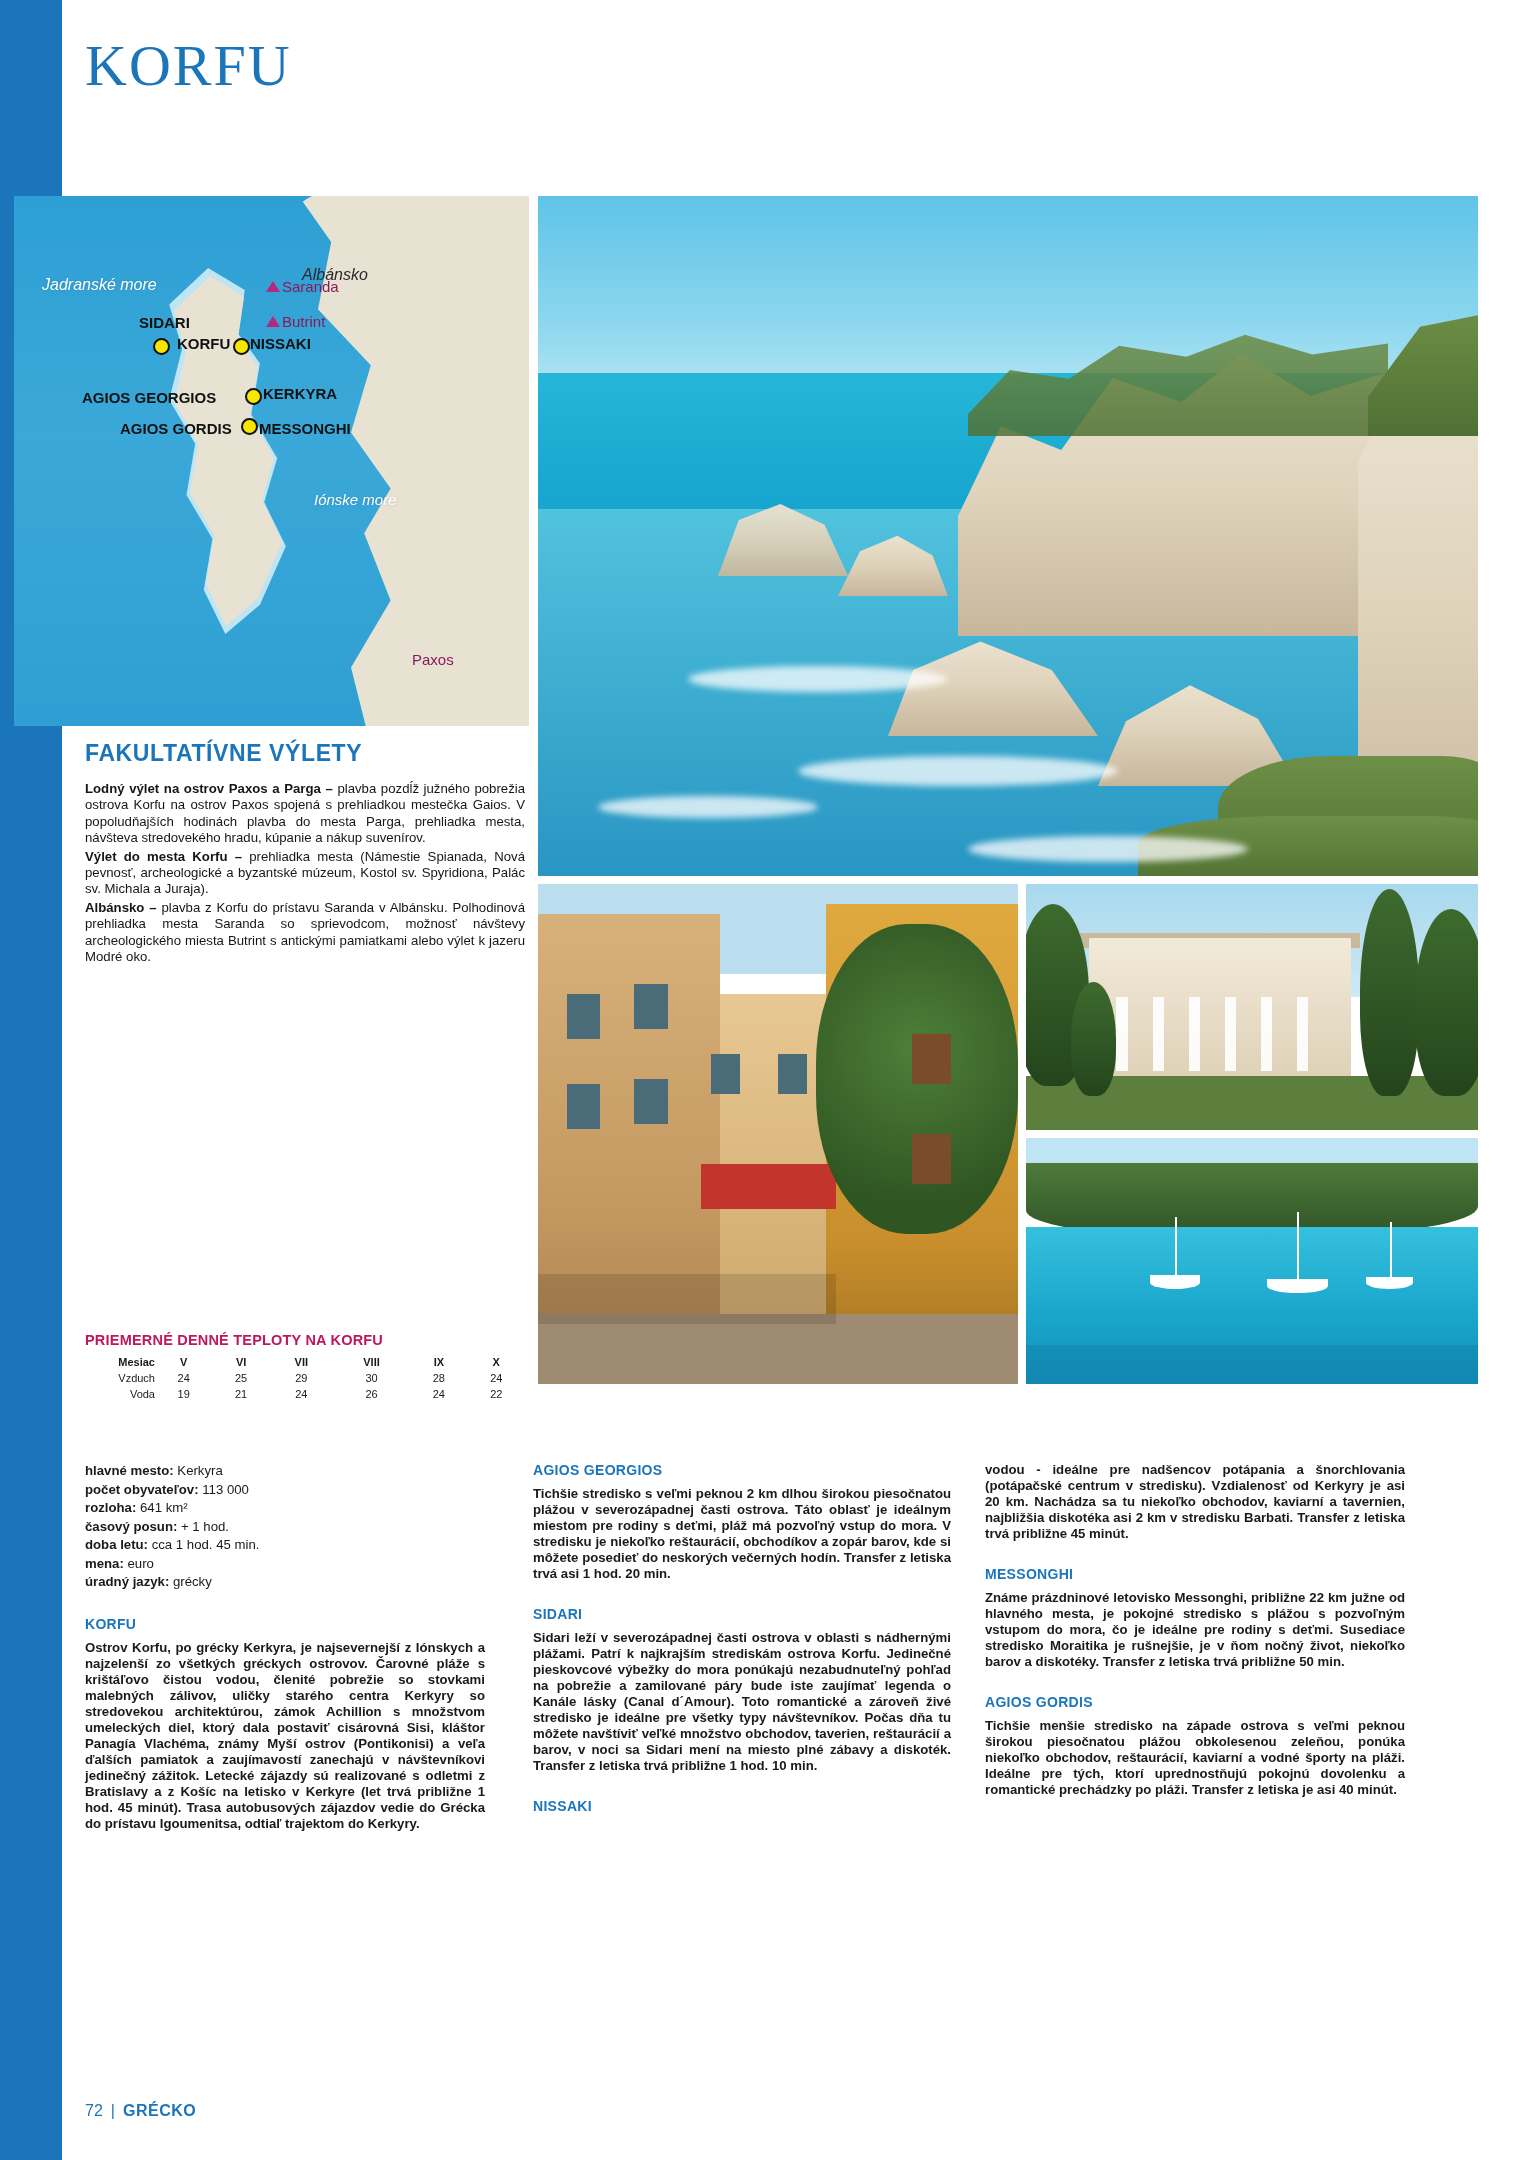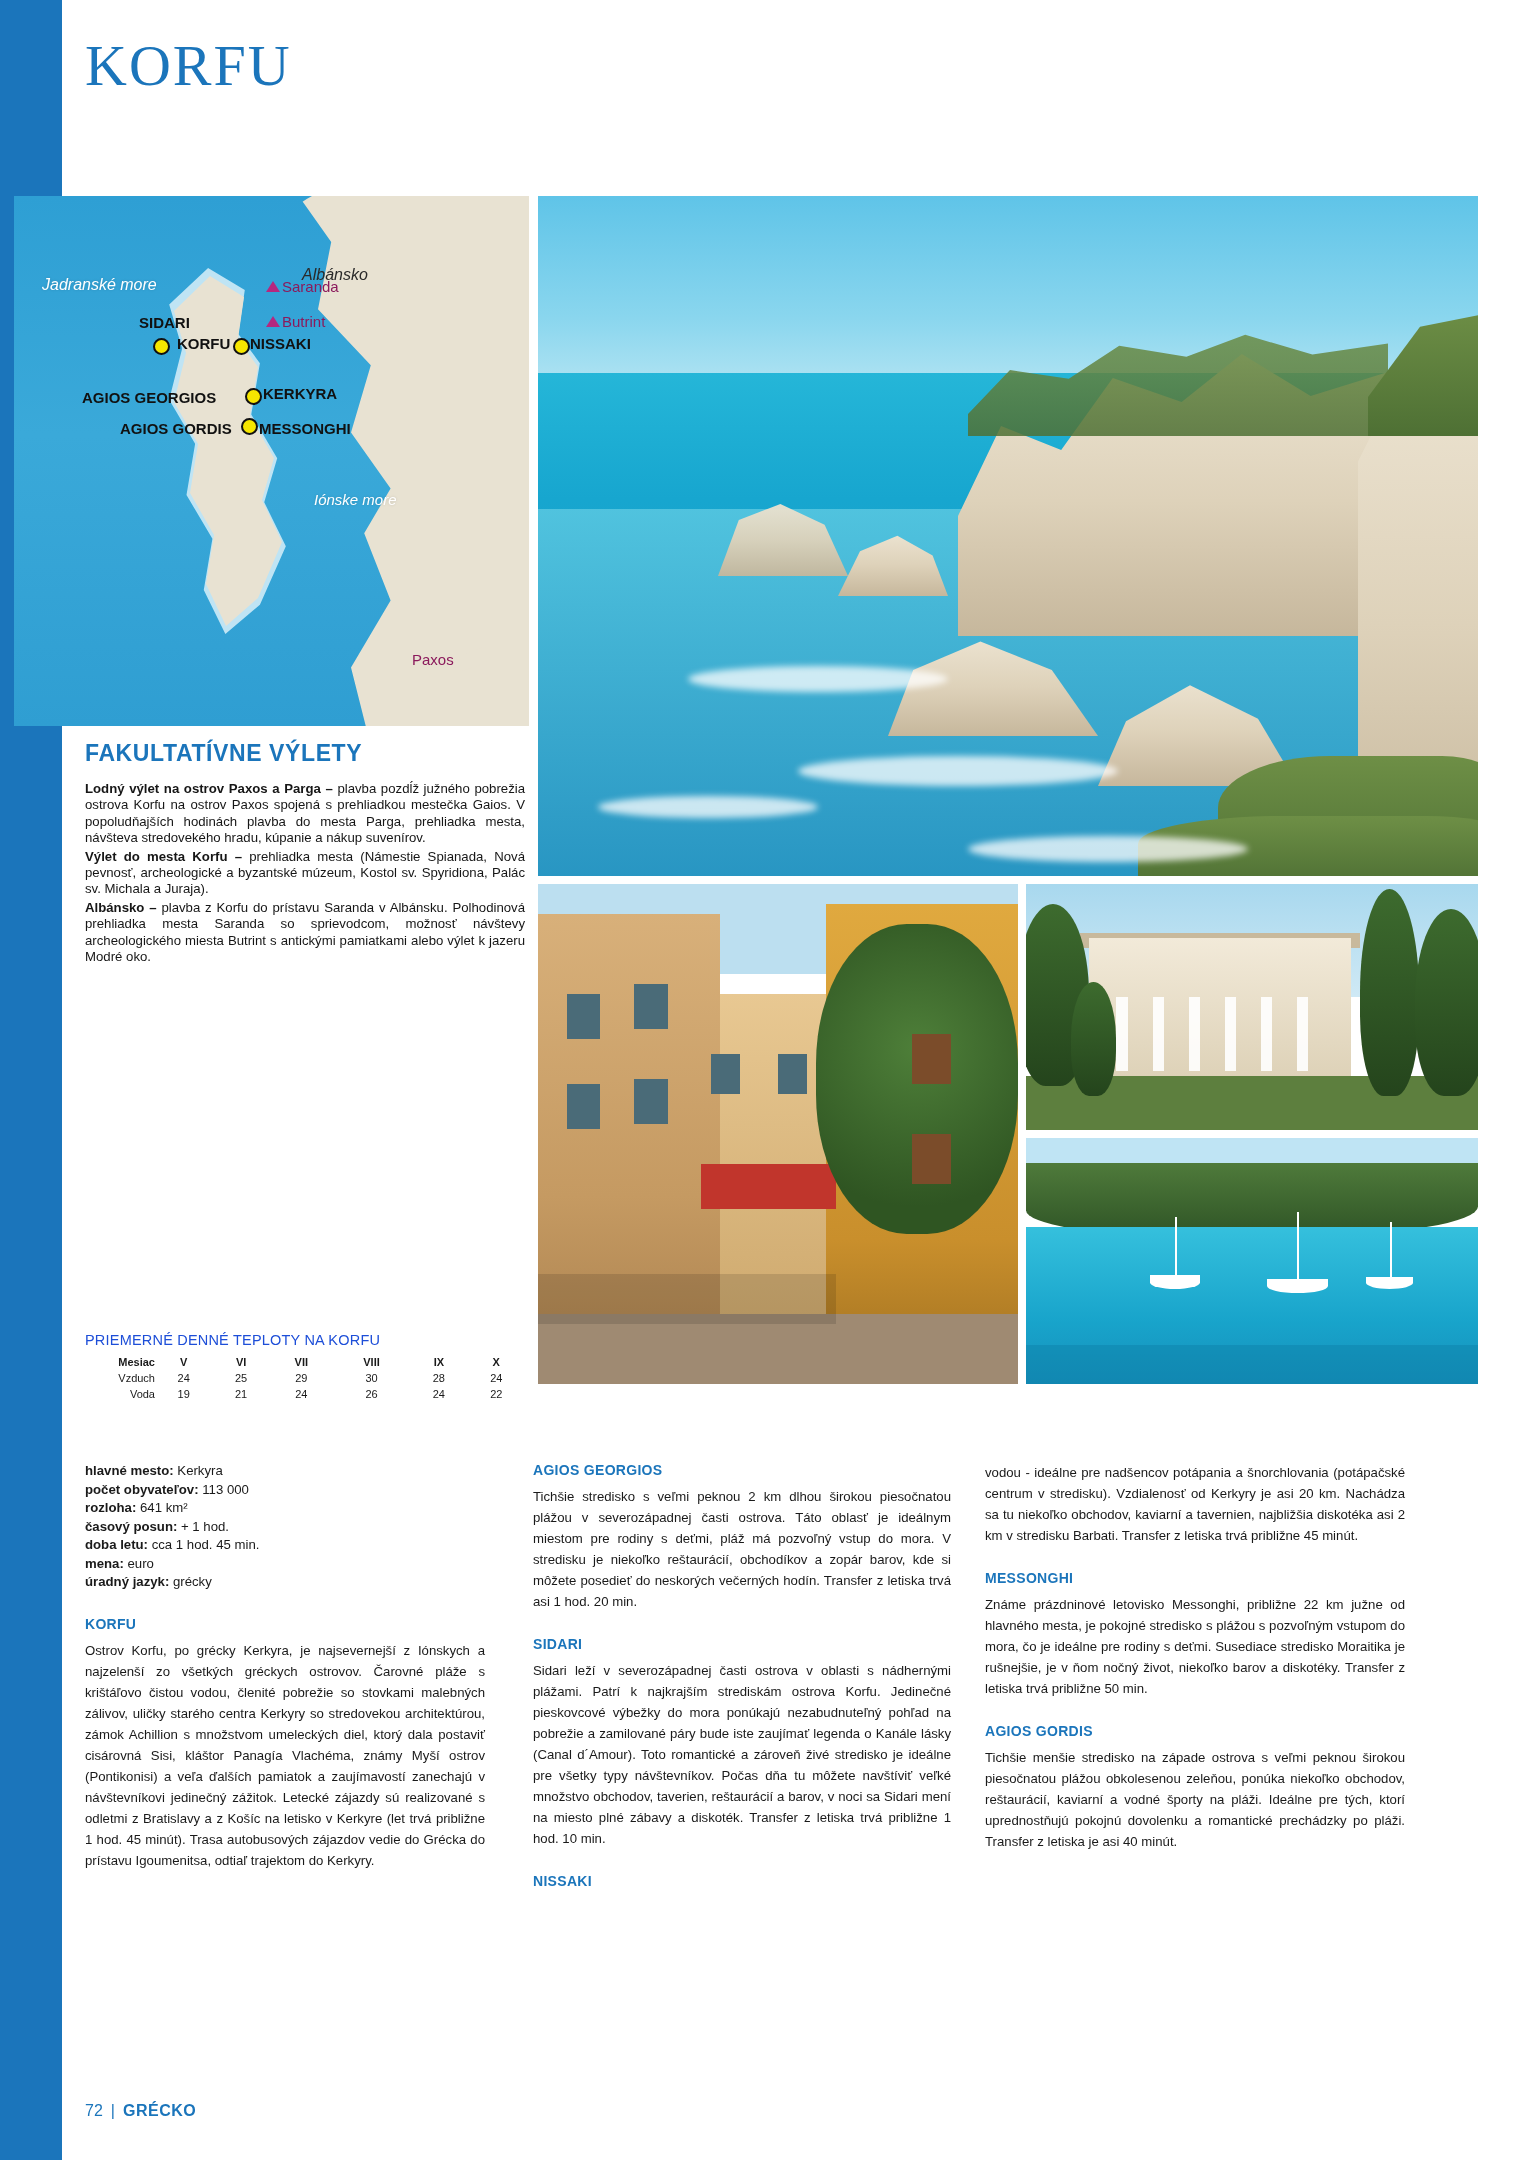--- a/index.html
+++ b/index.html
@@ -147,21 +147,21 @@
     color:#1b75bb; font-size:23px; letter-spacing:.6px; font-weight:bold;
   }
   .fak p {
     margin:0 0 2px 0; font-size:13.2px; line-height:16.4px; text-align:justify;
     color:#161616;
   }
   .fak b { font-weight:bold; }
 
   
   .temps { position:absolute; left:85px; top:1332px; width:440px; }
-  .temps h3 { margin:0 0 6px 0; color:#1d4ed8; font-size:14.5px; font-weight:normal; letter-spacing:.2px; }
+  .temps h3 { margin:0 0 6px 0; color:#be185d; font-size:14.5px; font-weight:bold; letter-spacing:.2px; }
   .temps table { width:100%; border-collapse:collapse; font-size:11px; }
   .temps th, .temps td { text-align:center; padding:2px 0; }
   .temps th:first-child, .temps td:first-child { text-align:right; width:70px; }
   .temps thead th { font-weight:bold; }
   .temps tbody td:first-child { font-weight:normal; }
 
   
   .col1 { position:absolute; left:85px; top:1462px; width:400px; }
   .col2 { position:absolute; left:533px; top:1462px; width:418px; }
   .col3 { position:absolute; left:985px; top:1462px; width:420px; }
@@ -169,21 +169,21 @@
   .facts { font-size:13.2px; line-height:18.5px; }
   .facts div { margin:0; }
   .facts b { font-weight:bold; }
 
   h4.sec {
     margin:24px 0 8px 0; font-size:14px; font-weight:bold; color:#1b75bb;
     letter-spacing:.3px;
   }
   .col2 h4.sec:first-child, .col3 h4.sec:first-child { margin-top:0; }
   p.body {
-    margin:0 0 10px 0; font-size:13.2px; line-height:21px; text-align:justify;
+    margin:0 0 10px 0; font-size:13.2px; line-height:16px; text-align:justify;font-weight:bold;
   }
 
   
   .footer {
     position:absolute; left:85px; bottom:40px; font-size:16px; color:#1b75bb;
   }
   .footer .num { font-weight:normal; }
   .footer .sep { margin:0 8px; color:#1b75bb; }
   .footer .name { font-weight:bold; letter-spacing:.5px; }
 </style>

